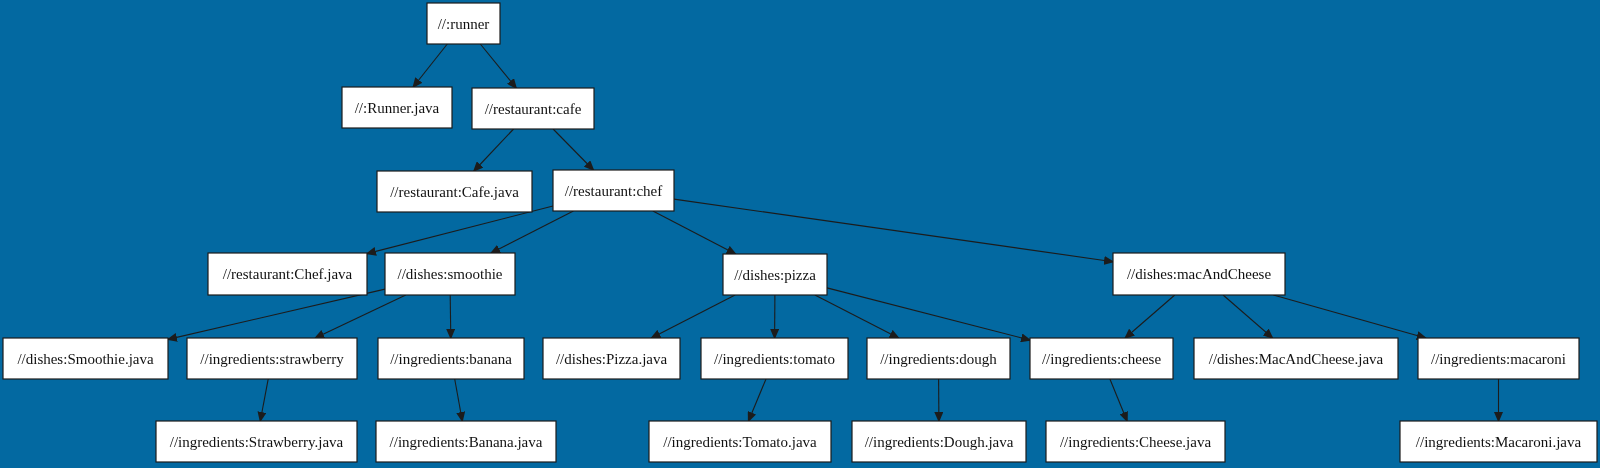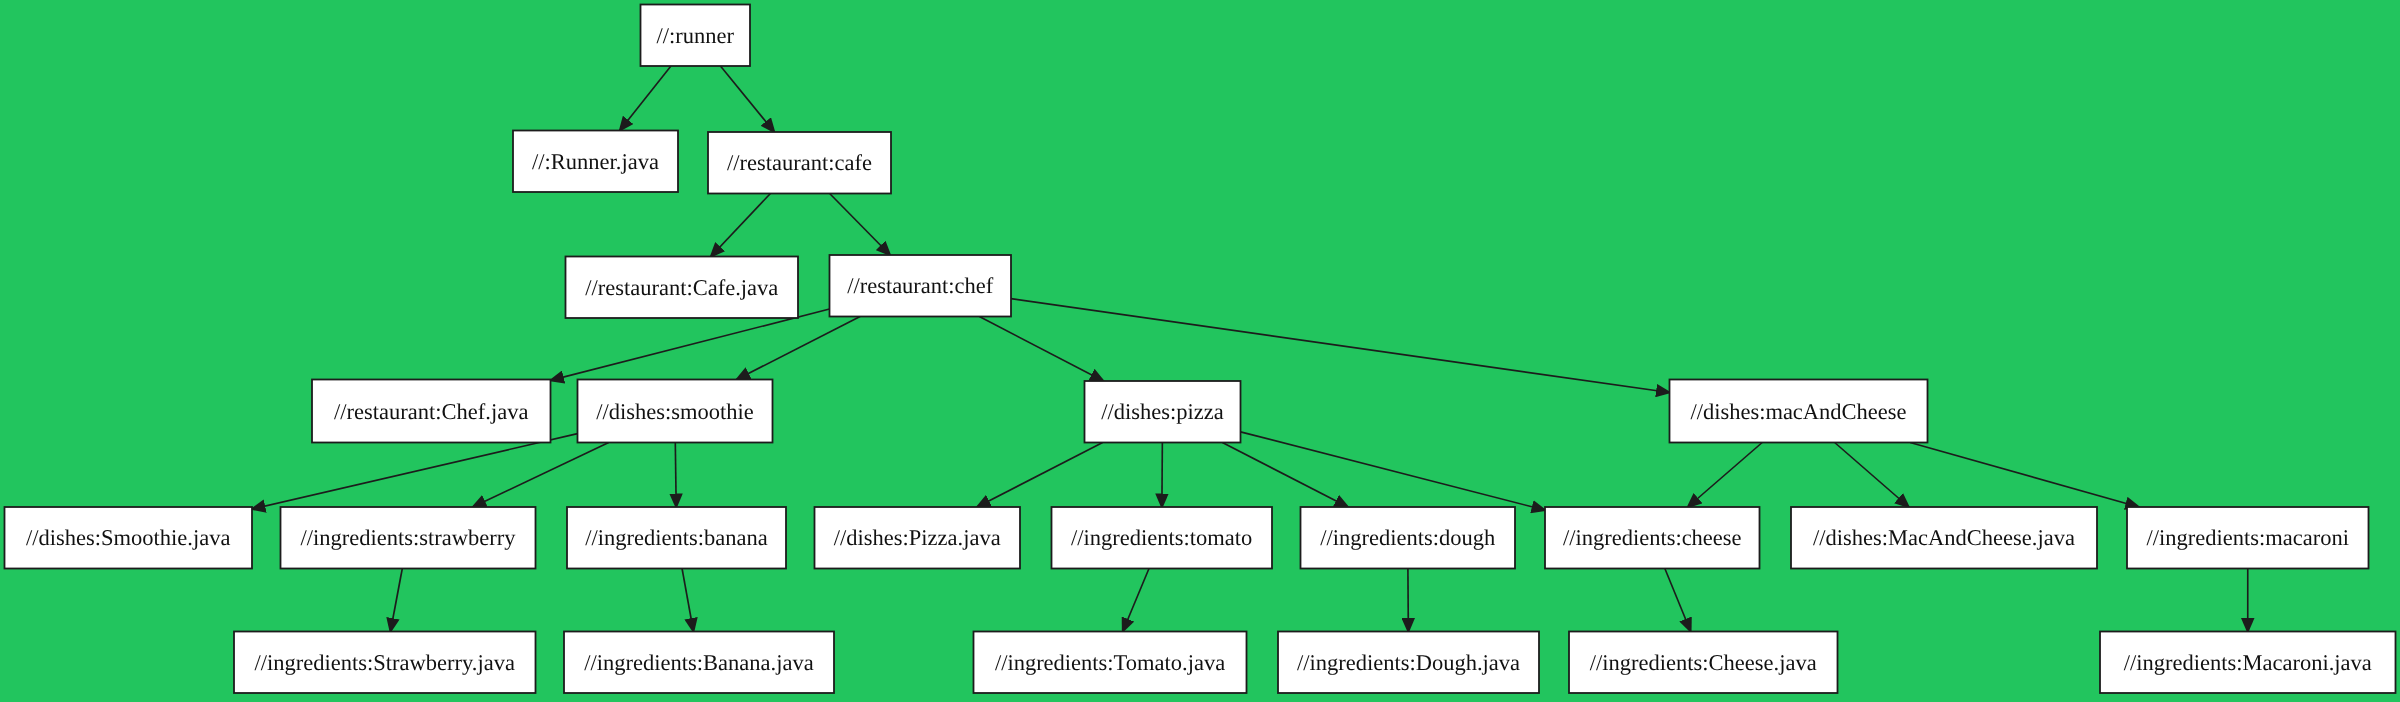--- a/index.html
+++ b/index.html
@@ -4,21 +4,21 @@
 <style>
   html, body {
     margin: 0;
     padding: 0;
     background: #ffffff;
   }
   .figure {
     position: relative;
     width: 1600px;
     height: 468px;
-    background: #22c55e;
+    background: #0369a1;
     overflow: hidden;
   }
   svg {
     display: block;
     font-family: "Liberation Serif", "DejaVu Serif", serif;
   }
   .node-box {
     fill: #ffffff;
     stroke: #1c1c1c;
     stroke-width: 1.2;

